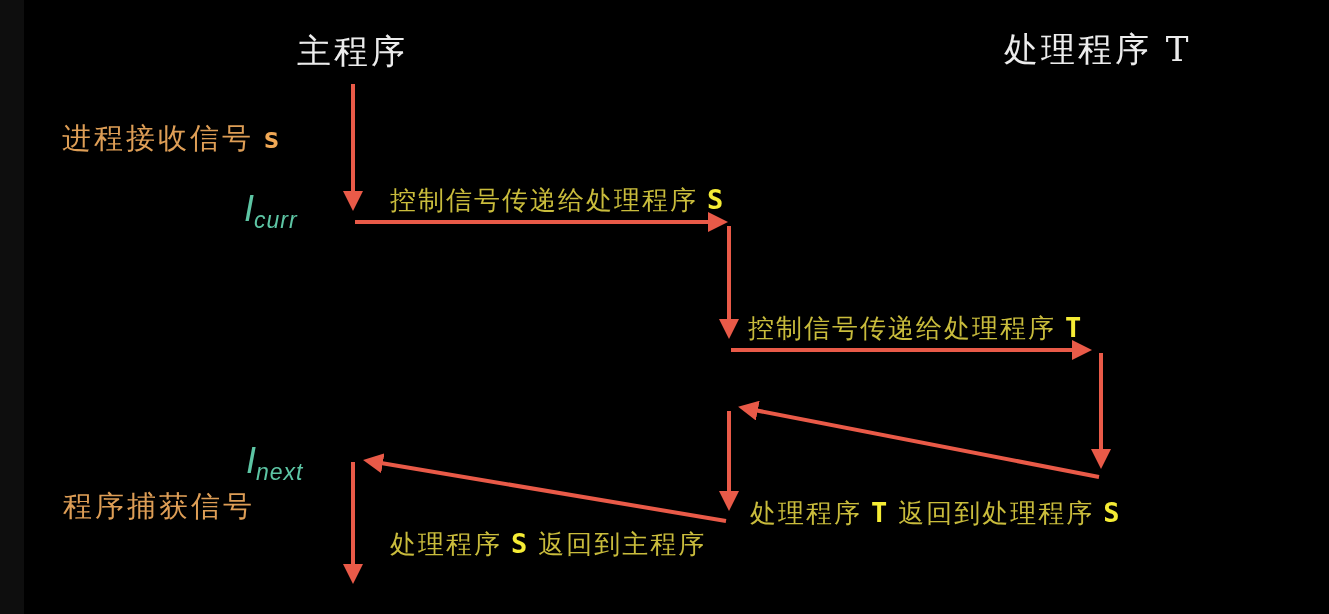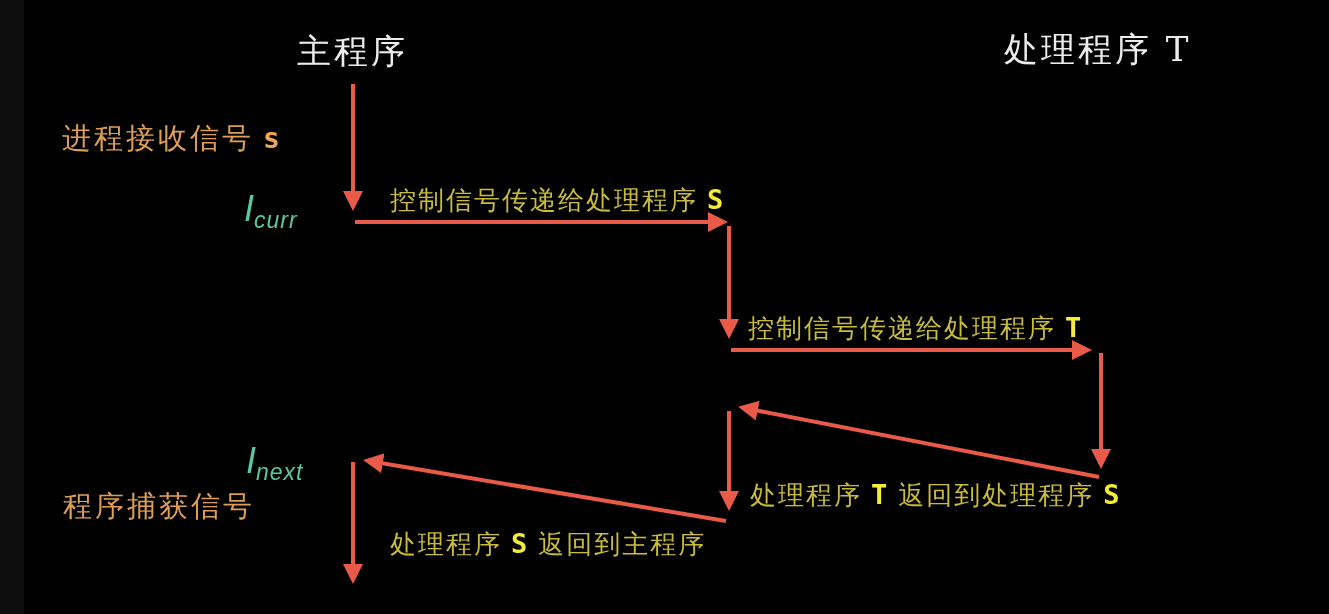--- a/index.html
+++ b/index.html
@@ -106,21 +106,21 @@
   </div>
 
   <div class="txt math" style="left:246px; top:440px">
     <span class="mi">I</span><span class="msub">next</span>
   </div>
 
   <div class="txt orange" style="left:63px; top:490px">
     <span>程序捕获信号</span>
   </div>
 
-  <div class="txt yellow" style="left:750px; top:479px">
+  <div class="txt yellow" style="left:750px; top:497px">
     <span>处理程序</span><span class="lat mid">T</span><span>返回到处理程序</span><span class="lat">S</span>
   </div>
 
   <div class="txt yellow" style="left:390px; top:528px">
     <span>处理程序</span><span class="lat mid">S</span><span>返回到主程序</span>
   </div>
 
 </div>
 
 </body></html>

